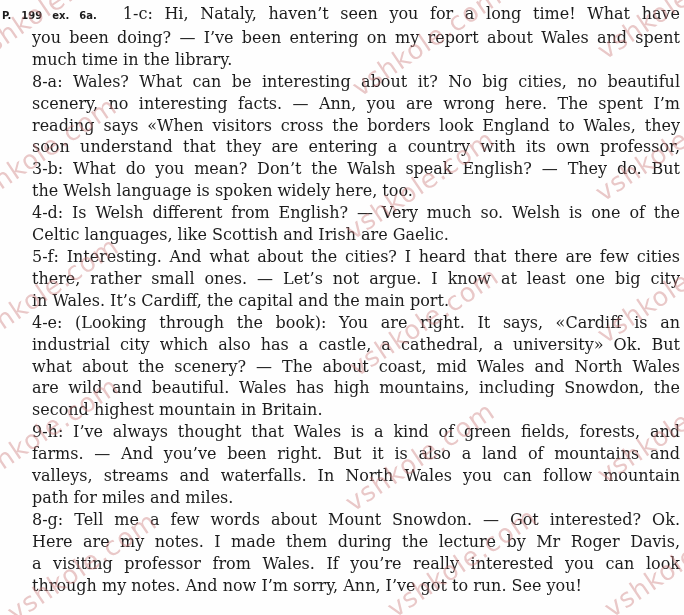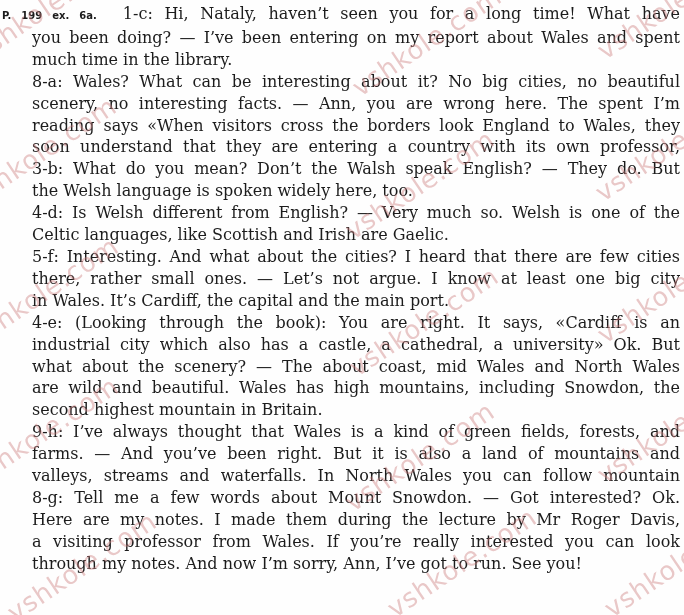--- a/index.html
+++ b/index.html
@@ -97,18 +97,19 @@
       <div class="line">there, rather small ones. — Let’s not argue. I know at least one big city</div>
       <div class="line para-end">in Wales. It’s Cardiff, the capital and the main port.</div>
       <div class="line">4-e: (Looking through the book): You are right. It says, «Cardiff is an</div>
       <div class="line">industrial city which also has a castle, a cathedral, a university» Ok. But</div>
       <div class="line">what about the scenery? — The about coast, mid Wales and North Wales</div>
       <div class="line">are wild and beautiful. Wales has high mountains, including Snowdon, the</div>
       <div class="line para-end">second highest mountain in Britain.</div>
       <div class="line">9-h: I’ve always thought that Wales is a kind of green fields, forests, and</div>
       <div class="line">farms. — And you’ve been right. But it is also a land of mountains and</div>
       <div class="line">valleys, streams and waterfalls. In North Wales you can follow mountain</div>
+      <div class="line para-end">path for miles and miles.</div>
       <div class="line">8-g: Tell me a few words about Mount Snowdon. — Got interested? Ok.</div>
       <div class="line">Here are my notes. I made them during the lecture by Mr Roger Davis,</div>
       <div class="line">a visiting professor from Wales. If you’re really interested you can look</div>
       <div class="line para-end">through my notes. And now I’m sorry, Ann, I’ve got to run. See you!</div>
     </div>
 </div>
 
 </body></html>

